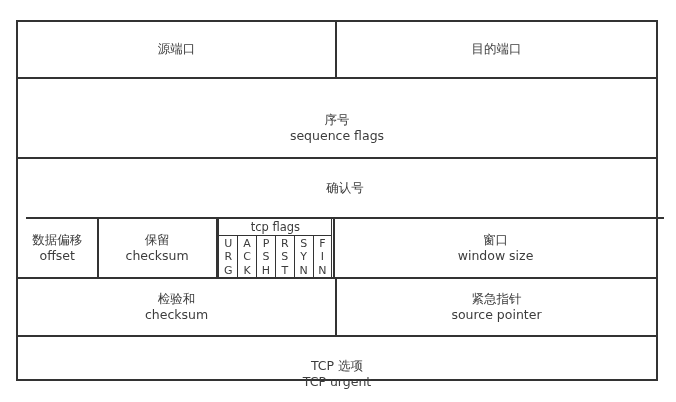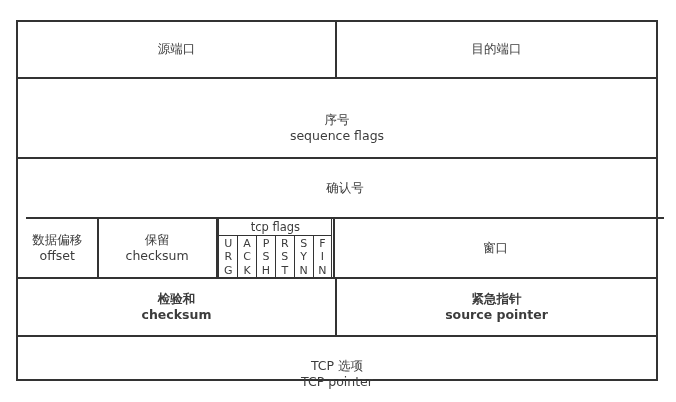--- a/index.html
+++ b/index.html
@@ -56,21 +56,21 @@
     font-size: 12.5px;
     color: #3c3c3c;
     white-space: nowrap;
   }
 
   
   .r-port   { height: 57px; }
   .r-seq    { height: 60px; margin-top: 20px; }
   .r-ack    { height: 60px; margin-left: 8px; }
   .r-flags  { height: 60px; }
-  .r-cksum  { height: 58px; font-weight: bold; }
+  .r-cksum  { height: 58px; }
   .r-opts   { height: 74px; }
 
   
   .c-half     { width: 319px; }
   .c-full     { width: 638px; }
   .c-offset   { width: 81px; }
   .c-reserved { width: 120px; }
   .c-flags    { width: 118px; }
   .c-window   { width: 323px; }
 
@@ -191,34 +191,35 @@
             <span class="flag-letter">F</span>
             <span class="flag-letter">I</span>
             <span class="flag-letter">N</span>
           </div>
         </div>
       </div>
     </div>
 
     <div class="cell c-window nores">
       <span class="cn">窗口</span>
+      <span class="en">window size</span>
     </div>
   </div>
 
   <div class="row r-cksum">
     <div class="cell c-half">
       <span class="cn">检验和</span>
       <span class="en">checksum</span>
     </div>
     <div class="cell c-half nores">
       <span class="cn">紧急指针</span>
       <span class="en">source pointer</span>
     </div>
   </div>
 
   <div class="row r-opts last">
     <div class="cell c-full nores">
       <span class="cn">TCP 选项</span>
-      <span class="en">TCP pointer</span>
+      <span class="en">TCP urgent</span>
     </div>
   </div>
 
 </div>
 
 </body></html>

